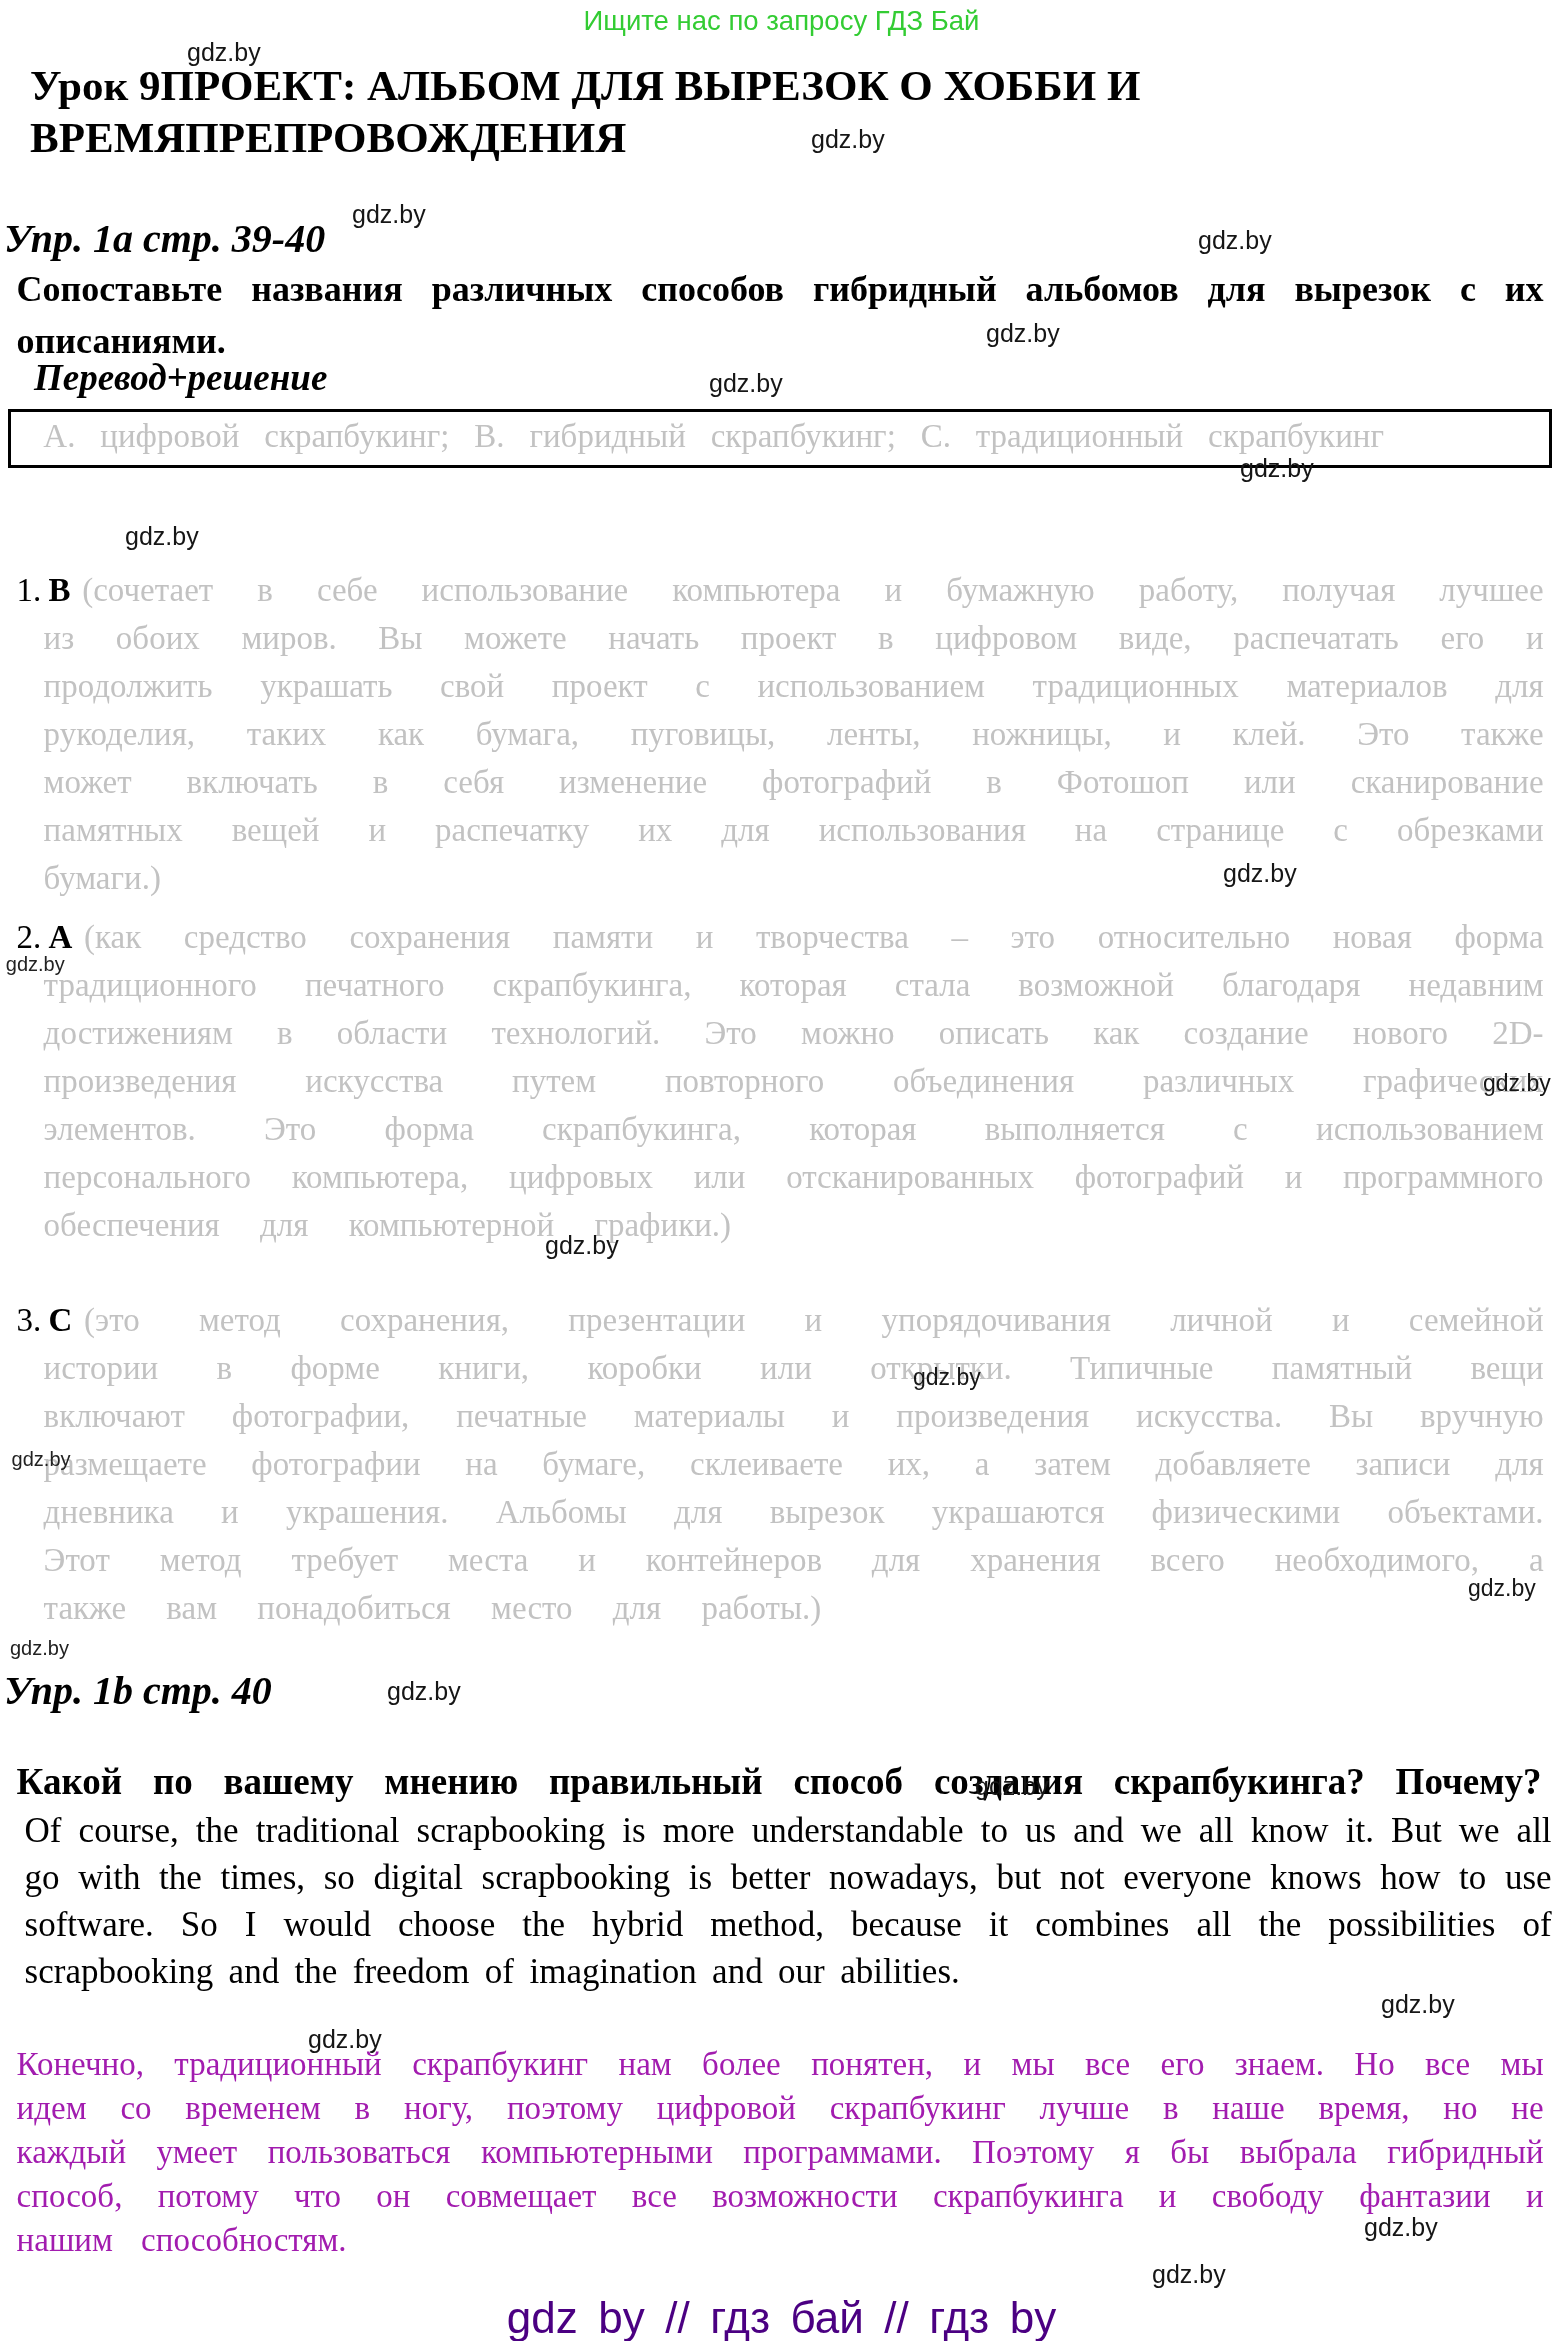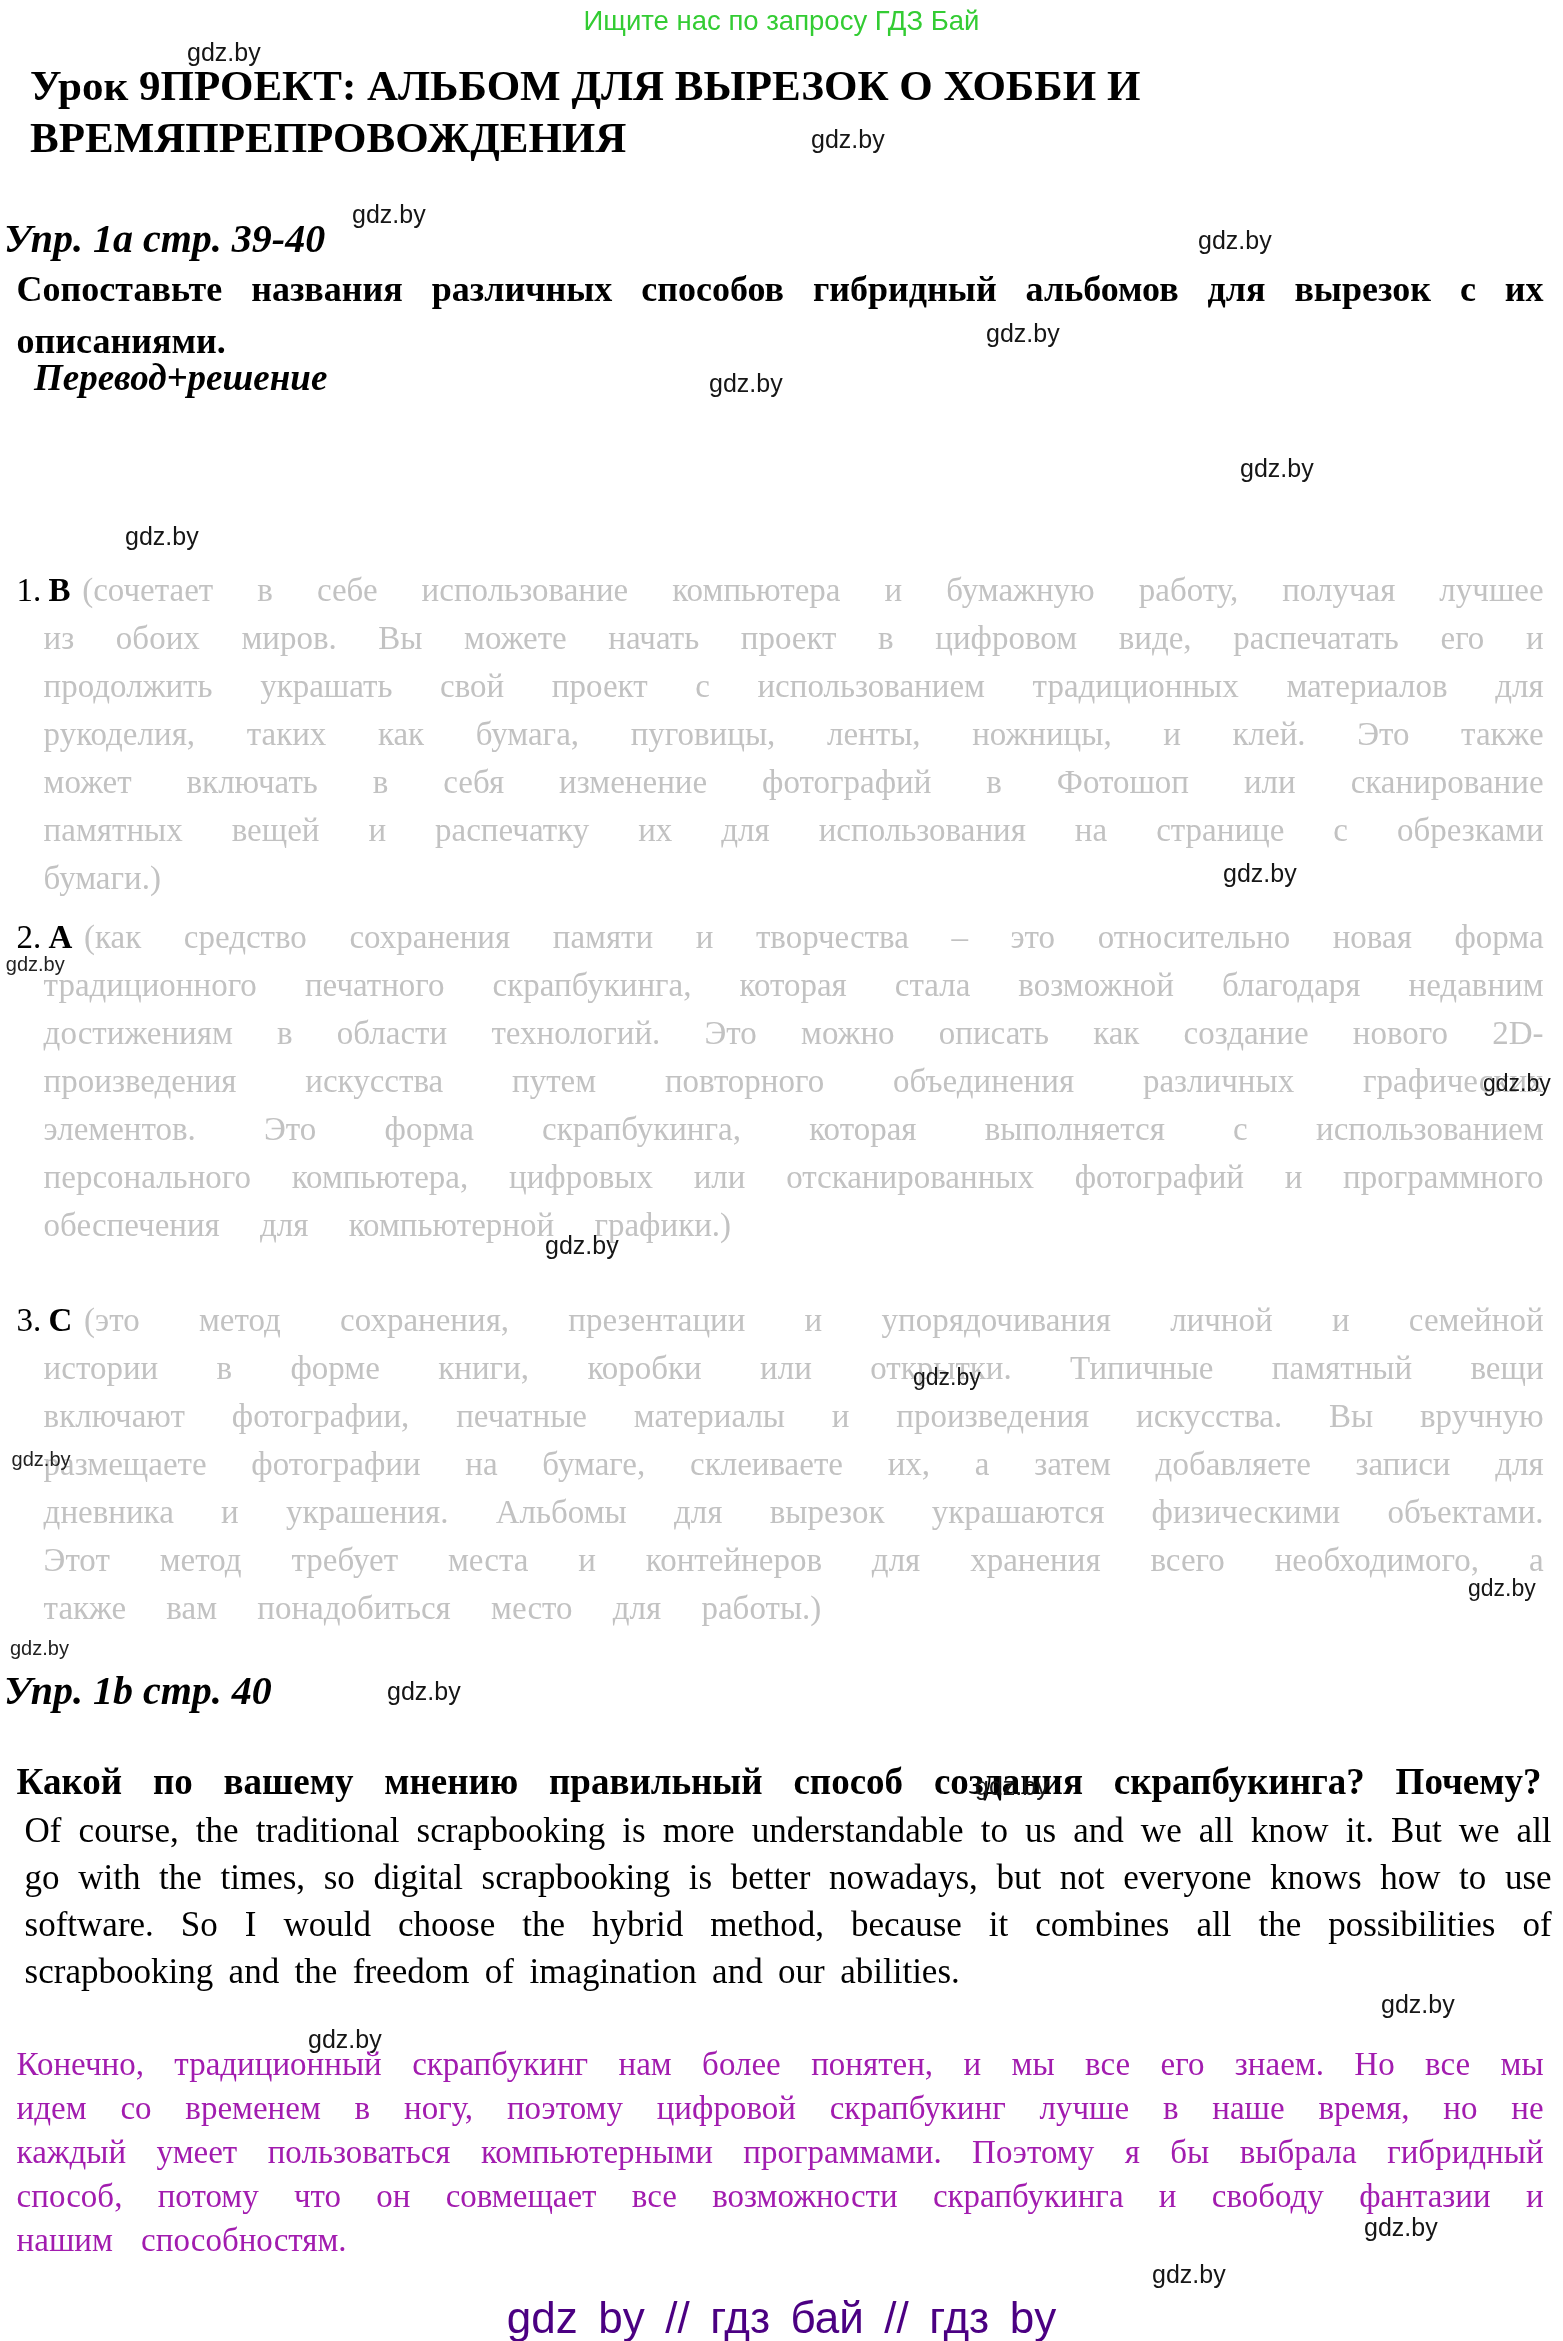--- a/index.html
+++ b/index.html
@@ -113,20 +113,23 @@
   <div class="abs title-row">
     <span class="lesson">Урок 9</span><span>ПРОЕКТ: АЛЬБОМ ДЛЯ ВЫРЕЗОК О ХОББИ И ВРЕМЯПРЕПРОВОЖДЕНИЯ</span>
   </div>
 
   <div class="abs ex-heading" style="top:215px">Упр. 1а стр. 39-40</div>
 
   <div class="abs task" style="top:263px">Сопоставьте названия различных способов гибридный альбомов для вырезок с их описаниями.</div>
 
   <div class="abs subheading" style="top:356px">Перевод+решение</div>
 
+  <div class="abs options-box">
+    <span>А. цифровой скрапбукинг; В. гибридный скрапбукинг; С. традиционный скрапбукинг</span>
+  </div>
 
   <div class="abs item" style="top:566px">
     <span class="num">1.</span><b class="letter">В</b><span>(сочетает в себе использование компьютера и бумажную работу, получая лучшее из обоих миров. Вы можете начать проект в цифровом виде, распечатать его и продолжить украшать свой проект с использованием традиционных материалов для рукоделия, таких как бумага, пуговицы, ленты, ножницы, и клей. Это также может включать в себя изменение фотографий в Фотошоп или сканирование памятных вещей и распечатку их для использования на странице с обрезками бумаги.)</span>
   </div>
 
   <div class="abs item" style="top:913px">
     <span class="num">2.</span><b class="letter">А</b><span>(как средство сохранения памяти и творчества – это относительно новая форма традиционного печатного скрапбукинга, которая стала возможной благодаря недавним достижениям в области технологий. Это можно описать как создание нового 2D-произведения искусства путем повторного объединения различных графических элементов. Это форма скрапбукинга, которая выполняется с использованием персонального компьютера, цифровых или отсканированных фотографий и программного обеспечения для компьютерной графики.)</span>
   </div>
 
   <div class="abs item" style="top:1296px">

